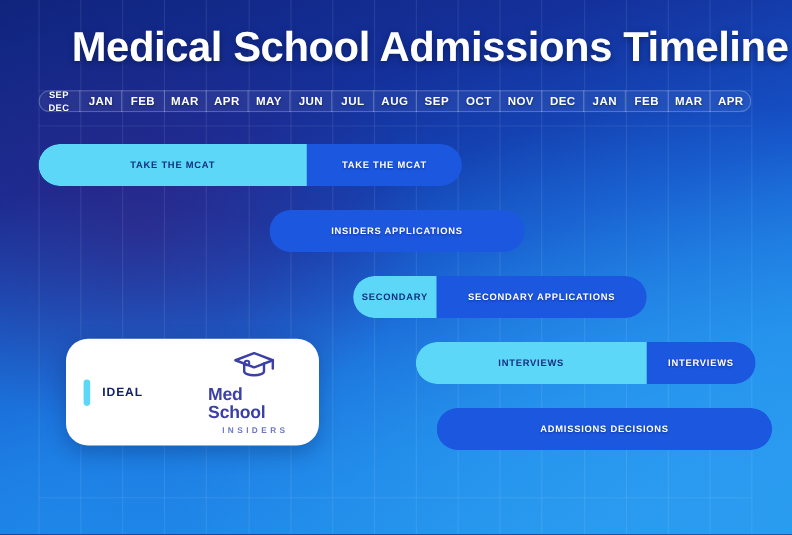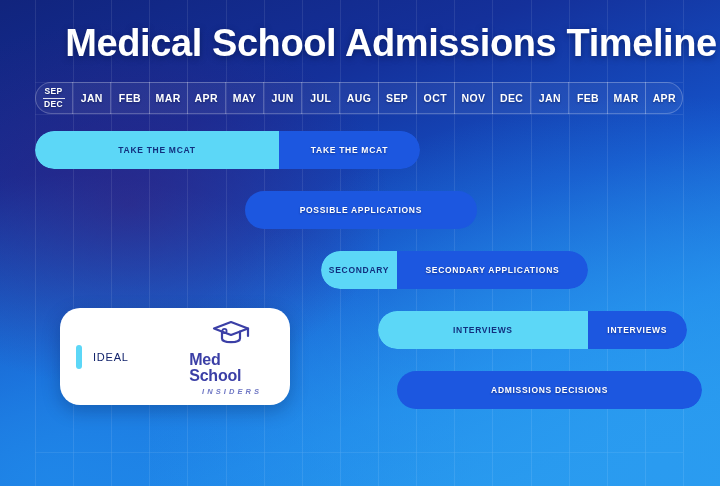--- a/index.html
+++ b/index.html
@@ -62,21 +62,21 @@
     text-shadow: 0 2px 6px rgba(0,20,70,0.55);
     margin-left: 31px;
   }
 
   
   .months {
     position: absolute;
     left: 35px;
     top: 82px;
     width: 648px;
-    height: 32px;
+    height: 20px;
     display: flex;
     border-radius: 16px;
     background: rgba(255,255,255,0.06);
     box-shadow: inset 0 0 0 1px rgba(255,255,255,0.22);
     overflow: hidden;
   }
   .month {
     flex: 1 1 0;
     display: flex;
     align-items: center;
@@ -173,21 +173,21 @@
     width: 6px;
     height: 24px;
     border-radius: 3px;
     flex: 0 0 auto;
   }
   .legend-pill.ideal { background: #5cd7f7; }
   .legend-pill.possible { background: #1c57e0; }
   .legend-label {
     color: #11226b;
     font-size: 11px;
-    font-weight: normal;
+    font-weight: bold;
     letter-spacing: 0.8px;
   }
   .logo {
     flex: 1 1 auto;
     display: flex;
     flex-direction: column;
     align-items: center;
     justify-content: center;
     padding-right: 18px;
   }
@@ -199,21 +199,20 @@
     letter-spacing: -0.2px;
     line-height: 1;
   }
   .logo-sub {
     color: #6f77c4;
     font-size: 7.5px;
     font-weight: bold;
     letter-spacing: 3.1px;
     margin-top: 3px;
     margin-left: 3px;
-    font-style: italic;
   }
 </style>
 </head>
 <body>
 
 <div id="infographic">
 
   <div class="bg-grid" id="bg-grid">
       <div class="vline" style="left: 0px;"></div>
       <div class="vline" style="left: 38.1176px;"></div>
@@ -295,21 +294,21 @@
         <span>APR</span>
       </div>
     </div>
 
   <div class="bars" id="bars">
       <div class="bar" style="left: 35px; top: 131px; width: 384.988px;">
         <div class="seg ideal" style="width: 63.3663%;">TAKE THE MCAT</div>
         <div class="seg possible" style="width: 36.6337%;">TAKE THE MCAT</div>
       </div>
       <div class="bar" style="left: 244.647px; top: 191px; width: 304.941px;">
-        <div class="seg possible" style="width: 76.25%;">POSSIBLE APPLICATIONS</div>
+        <div class="seg possible" style="width: 76.25%;">INSIDERS APPLICATIONS</div>
       </div>
       <div class="bar" style="left: 320.882px; top: 251px; width: 266.824px;">
         <div class="seg ideal" style="width: 28.5714%;">SECONDARY</div>
         <div class="seg possible" style="width: 71.4286%;">SECONDARY APPLICATIONS</div>
       </div>
       <div class="bar" style="left: 378.059px; top: 311px; width: 308.753px;">
         <div class="seg ideal" style="width: 67.9012%;">INTERVIEWS</div>
         <div class="seg possible" style="width: 32.0988%;">INTERVIEWS</div>
       </div>
       <div class="bar only-possible" style="left: 397.118px; top: 371px; width: 304.941px;">

